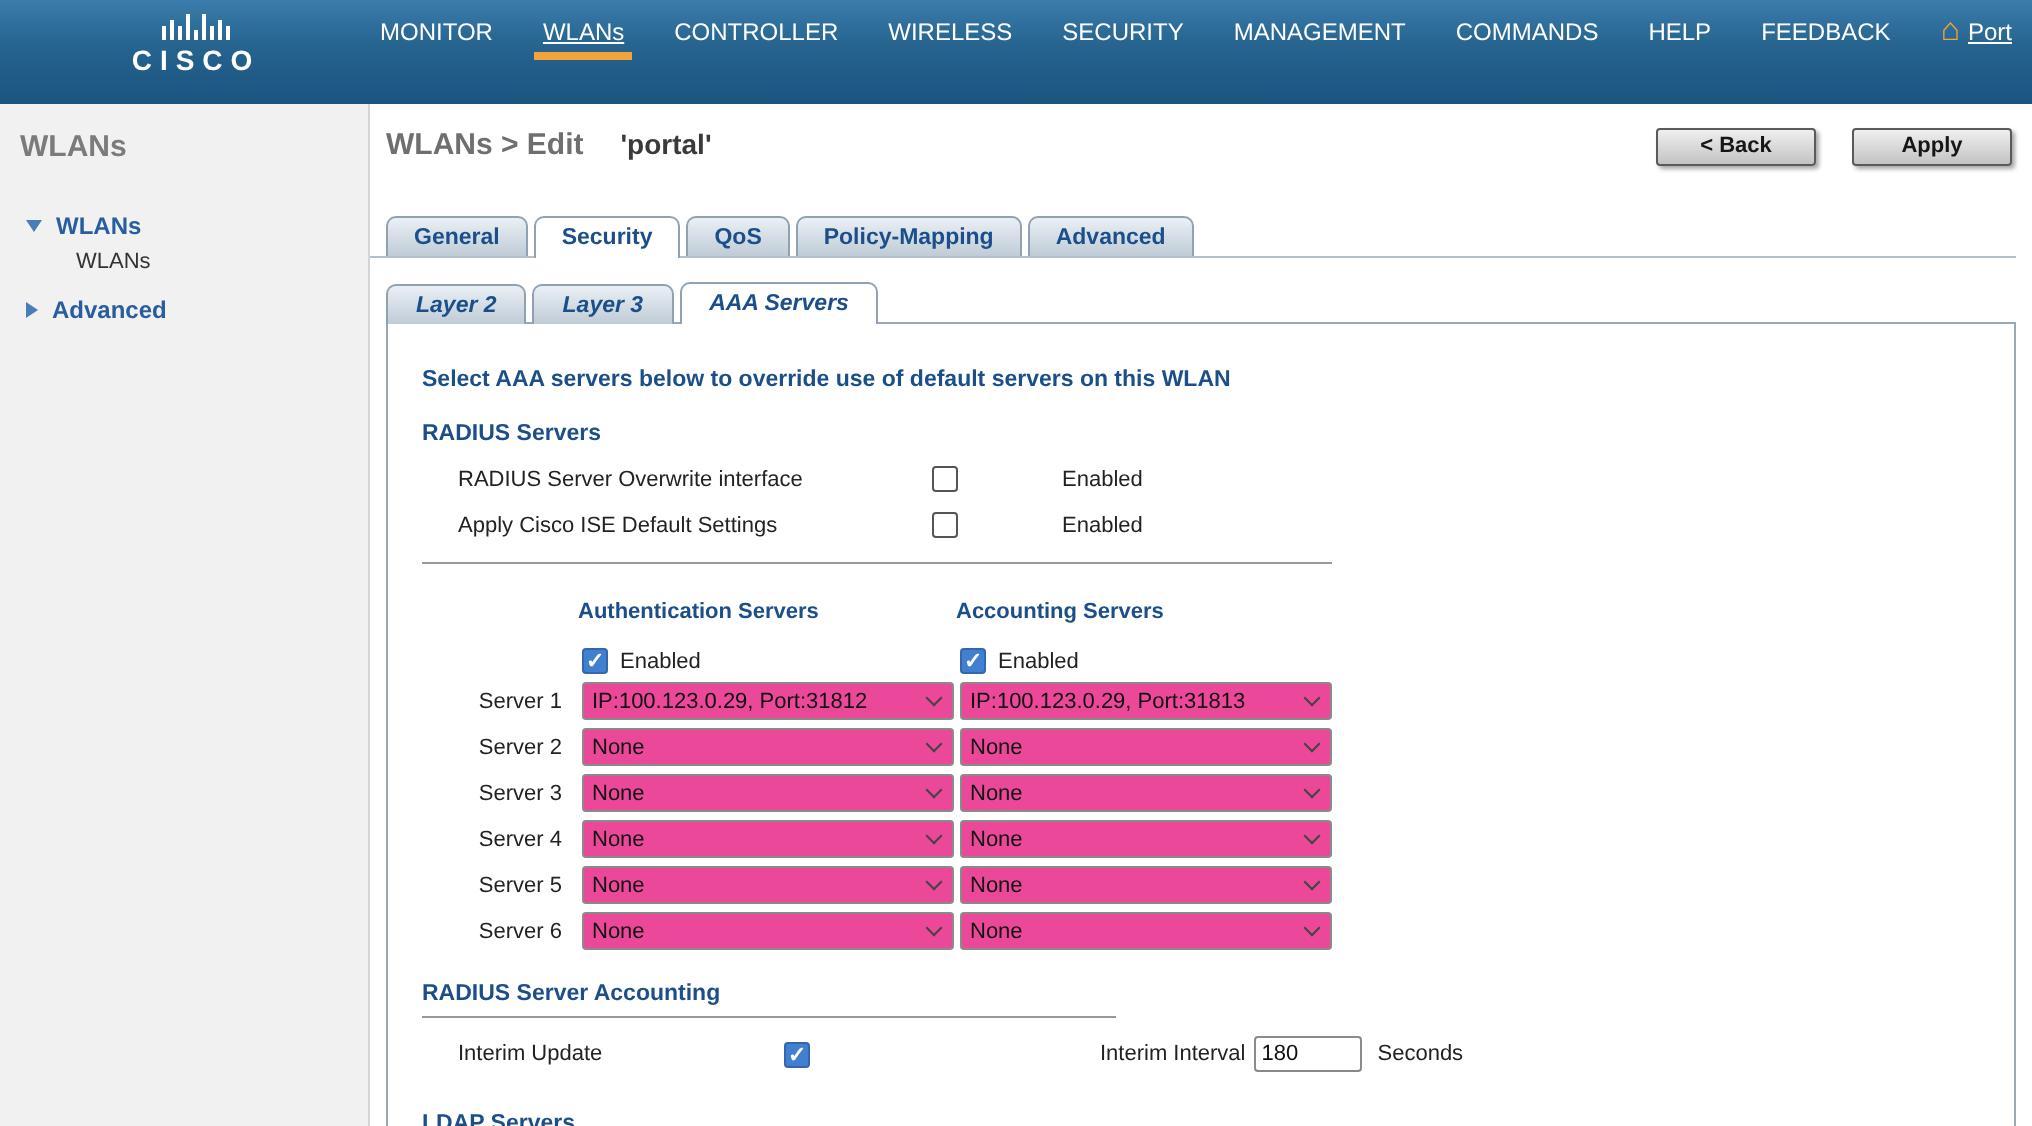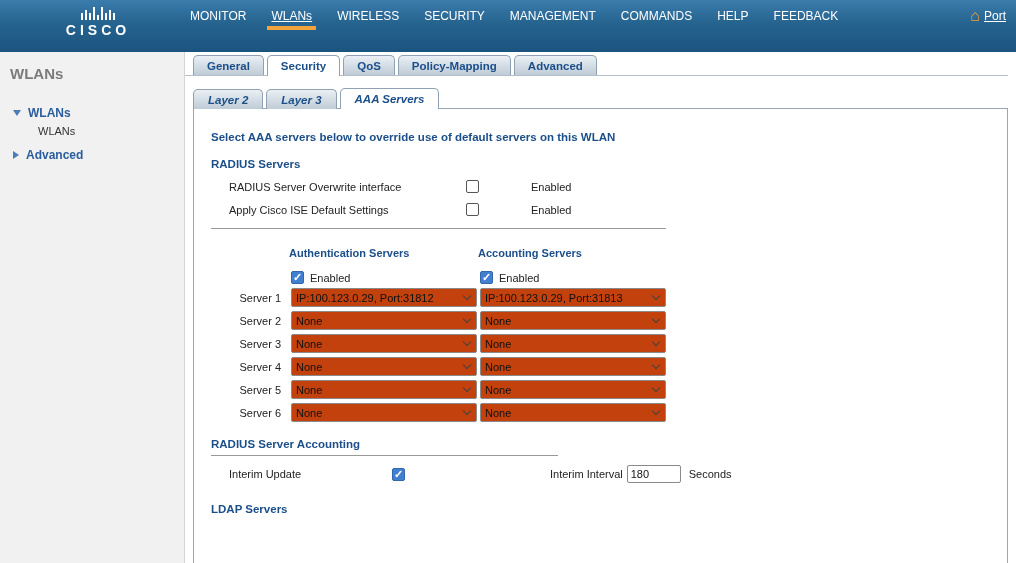--- a/index.html
+++ b/index.html
@@ -76,21 +76,21 @@
 
   .hr1 { border-top: 1px solid #9a9a9a; width: 455px; margin-top: 12px; }
   .colheads { display: flex; margin-top: 18px; font-weight: bold; color: #1c4f8a; font-size: 11px; }
   .colheads .c1 { margin-left: 78px; width: 189px; }
   .enrow { display: flex; align-items: center; margin-top: 12px; }
   .enrow .g1 { margin-left: 80px; width: 189px; display: flex; align-items: center; gap: 2px; }
   .enrow .g2 { display: flex; align-items: center; gap: 2px; }
 
   .srow { display: flex; align-items: center; margin-top: 4px; }
   .srow .slbl { width: 80px; text-align: right; padding-right: 10px; }
-  .sel { width: 186px; height: 19px; border: 1px solid #8a8a8a; border-radius: 2px; background: #c2410c;
+  .sel { width: 186px; height: 19px; border: 1px solid #8a8a8a; border-radius: 2px; background: #ec4899;
          display: flex; align-items: center; justify-content: space-between; padding: 0 6px 0 4px;
          font-size: 11px; color: #111; cursor: pointer; margin-right: 3px; overflow: hidden; white-space: nowrap; }
   .chev { width: 6px; height: 6px; border-right: 1.6px solid #444; border-bottom: 1.6px solid #444;
           transform: rotate(45deg); margin-top: -3px; flex: 0 0 auto; margin-left: 4px; }
 
   .acct-head { margin-top: 16px; }
   .hr2 { border-top: 1px solid #999; width: 347px; margin-top: 5px; }
   .interim { display: flex; align-items: center; margin-top: 9px; }
   .interim .lbl { margin-left: 18px; width: 163px; }
   .interval-lbl { margin-left: 141px; }
@@ -113,20 +113,21 @@
         <i style="height:13px"></i>
         <i style="height:7px"></i>
         <i style="height:10px"></i>
         <i style="height:7px"></i>
     </div>
     <div class="logo-text">CISCO</div>
   </div>
   <div class="nav-row">
     <span class="nav-item">MONITOR</span>
     <span class="nav-item active">WLANs</span>
+    <span class="nav-item">CONTROLLER</span>
     <span class="nav-item">WIRELESS</span>
     <span class="nav-item">SECURITY</span>
     <span class="nav-item">MANAGEMENT</span>
     <span class="nav-item">COMMANDS</span>
     <span class="nav-item">HELP</span>
     <span class="nav-item">FEEDBACK</span>
     <span class="home">
       <span class="home-glyph">⌂</span>
       <span class="home-label">Port</span>
     </span>
@@ -142,20 +143,28 @@
     </div>
     <div class="tree-child">WLANs</div>
     <div class="tree-item">
       <span class="arrow-right"></span>
       <span class="tree-label">Advanced</span>
     </div>
   </div>
 </div>
 
 <div class="main">
+  <div class="toolbar">
+    <div class="breadcrumb-wrap">
+      <span class="breadcrumb">WLANs &gt; Edit</span>
+      <span class="entity">'portal'</span>
+    </div>
+    <div class="btn btn-back">&lt; Back</div>
+    <div class="btn btn-apply">Apply</div>
+  </div>
 
   <div class="tabs">
     <span class="tab">General</span>
     <span class="tab active">Security</span>
     <span class="tab">QoS</span>
     <span class="tab">Policy-Mapping</span>
     <span class="tab">Advanced</span>
   </div>
 
   <div class="subtabs">

